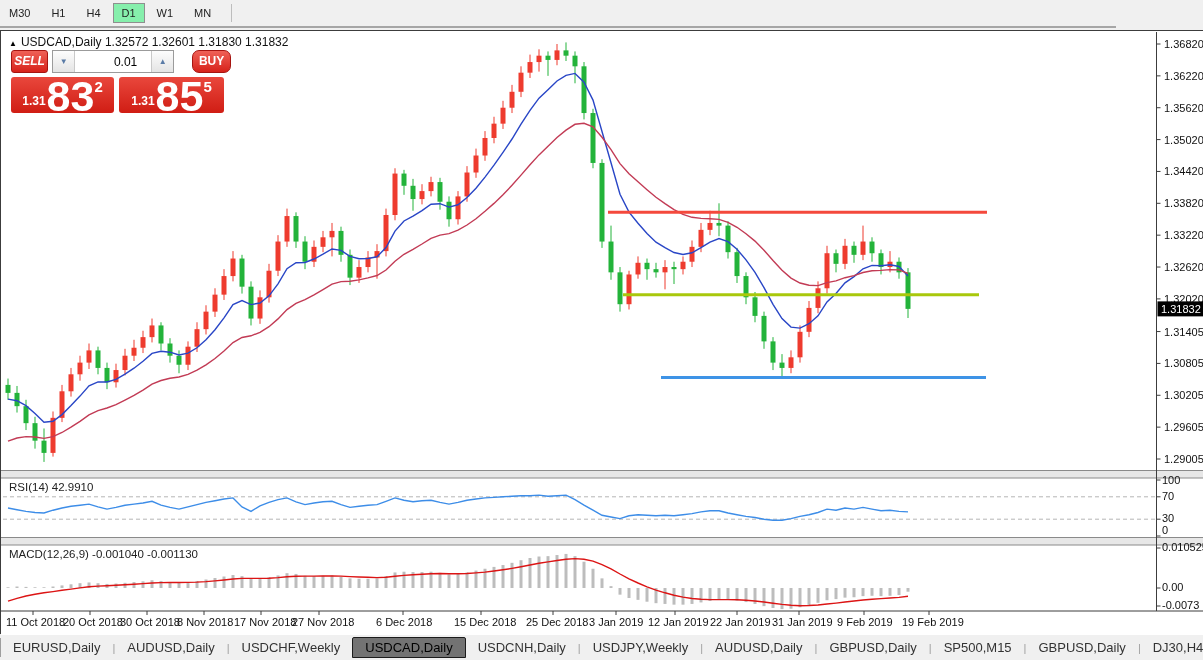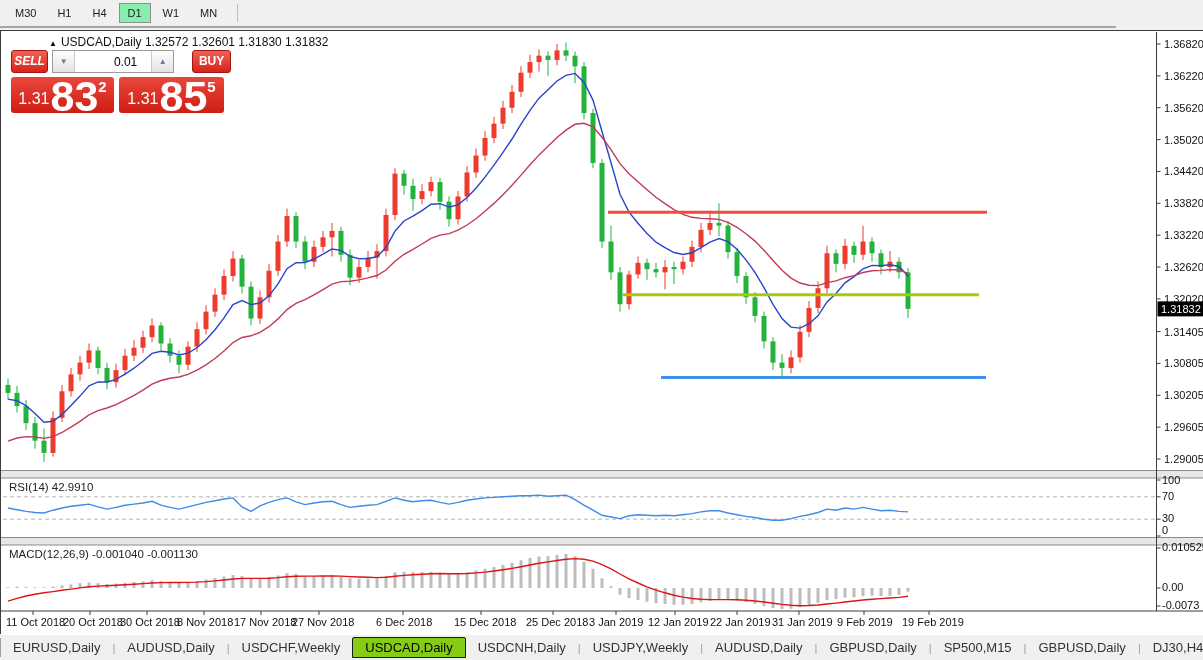--- a/index.html
+++ b/index.html
@@ -1,56 +1,56 @@
 <!DOCTYPE html>
 <html><head>
 <meta charset="utf-8">
 <style>
   html,body{margin:0;padding:0;width:1203px;height:660px;overflow:hidden;
     font-family:"Liberation Sans","DejaVu Sans",sans-serif;background:#f0f0f0;}
   
   #toolbar{position:absolute;left:0;top:0;width:1116px;height:28px;background:#f0f0f0;
-    border-bottom:2px solid #a6a6a6;display:flex;align-items:center;padding-left:6px;box-sizing:border-box;}
+    border-bottom:2px solid #a6a6a6;display:flex;align-items:center;padding-left:0;box-sizing:border-box;}
   .tf-btn{font-size:11px;color:#222;padding:3px 8px;margin-right:3px;border:1px solid transparent;cursor:default;}
   .tf-btn.active{background:#86efac;border:1px solid #8f8f8f;}
   .tf-sep{width:1px;height:18px;background:#bdbdbd;margin:0 8px;}
   
   #chart-window{position:absolute;left:0;top:30px;width:1203px;height:604px;background:#fff;
     border:1px solid #3c3c3c;box-sizing:border-box;}
   #chart-svg{position:absolute;left:0;top:0;}
   
-  #chart-title{position:absolute;left:8px;top:4px;font-size:12px;color:#111;white-space:nowrap;margin-left:40px;}
+  #chart-title{position:absolute;left:8px;top:4px;font-size:12px;color:#111;white-space:nowrap;}
   #chart-title .tri{font-size:8px;margin-right:4px;color:#000;}
   #oneclick{position:absolute;left:10px;top:19px;width:220px;}
   .oc-row1{display:flex;align-items:center;}
   .oc-btn{color:#fff;font-size:12px;font-weight:bold;text-align:center;line-height:21px;height:21px;
     background:linear-gradient(#ef6157,#d7221a);border:1px solid #a61410;border-radius:3px;cursor:pointer;}
   #sell-btn{width:47px;font-style:italic;}
-  #buy-btn{width:49px;margin-left:18px;}
+  #buy-btn{width:49px;margin-left:18px;border-radius:7px;}
   .vol-group{display:flex;margin-left:4px;border:1px solid #9b9b9b;background:#fff;height:21px;}
   .vol-spin{width:21px;background:linear-gradient(#fdfdfd,#e4e4e4);border:0;color:#5a7ba6;font-size:8px;
     line-height:21px;text-align:center;cursor:pointer;}
   #vol-dec{border-right:1px solid #c9c9c9;}
   #vol-inc{border-left:1px solid #c9c9c9;}
   #vol-input{width:62px;border:0;outline:none;font-size:12px;color:#000;text-align:right;padding:0 14px 0 0;
     font-family:"Liberation Sans",sans-serif;}
   .oc-row2{display:flex;margin-top:4px;}
   .px-panel{height:36px;background:linear-gradient(#e9473c,#d01d14);border-radius:3px;color:#fff;
     display:flex;align-items:flex-end;justify-content:center;padding-bottom:2px;box-sizing:border-box;cursor:pointer;}
   #sell-panel{width:103px;}
   #buy-panel{width:105px;margin-left:5px;}
-  .px-small{font-size:16px;font-weight:normal;margin-bottom:3px;margin-top:8px;}
+  .px-small{font-size:12px;font-weight:bold;margin-bottom:3px;margin-top:8px;}
   .px-big{font-size:43px;font-weight:bold;line-height:30px;margin-left:1px;}
   .px-sup{font-size:15px;font-weight:bold;align-self:flex-start;margin-top:1px;}
   
   #tabbar{position:absolute;left:0;top:635px;width:1203px;height:25px;background:#f0f0f0;
     display:flex;align-items:center;white-space:nowrap;overflow:hidden;}
   .tab-stub{width:8px;height:19px;border-right:1px solid #9e9e9e;}
   .tab{font-size:13px;color:#333;padding:0 12px;height:19px;line-height:19px;cursor:pointer;}
-  .tab.active{background:#84cc16;border:1px solid #1c1c1c;border-radius:2px 2px 0 0;color:#000;}
+  .tab.active{background:#737373;border:1px solid #1c1c1c;border-radius:2px 2px 0 0;color:#000;}
   .tab-sep{color:#9e9e9e;font-size:11px;}
 </style>
 </head>
 <body>
 
 <div id="toolbar">
     <div class="tf-btn">M30</div>
     <div class="tf-btn">H1</div>
     <div class="tf-btn">H4</div>
     <div class="tf-btn active">D1</div>

